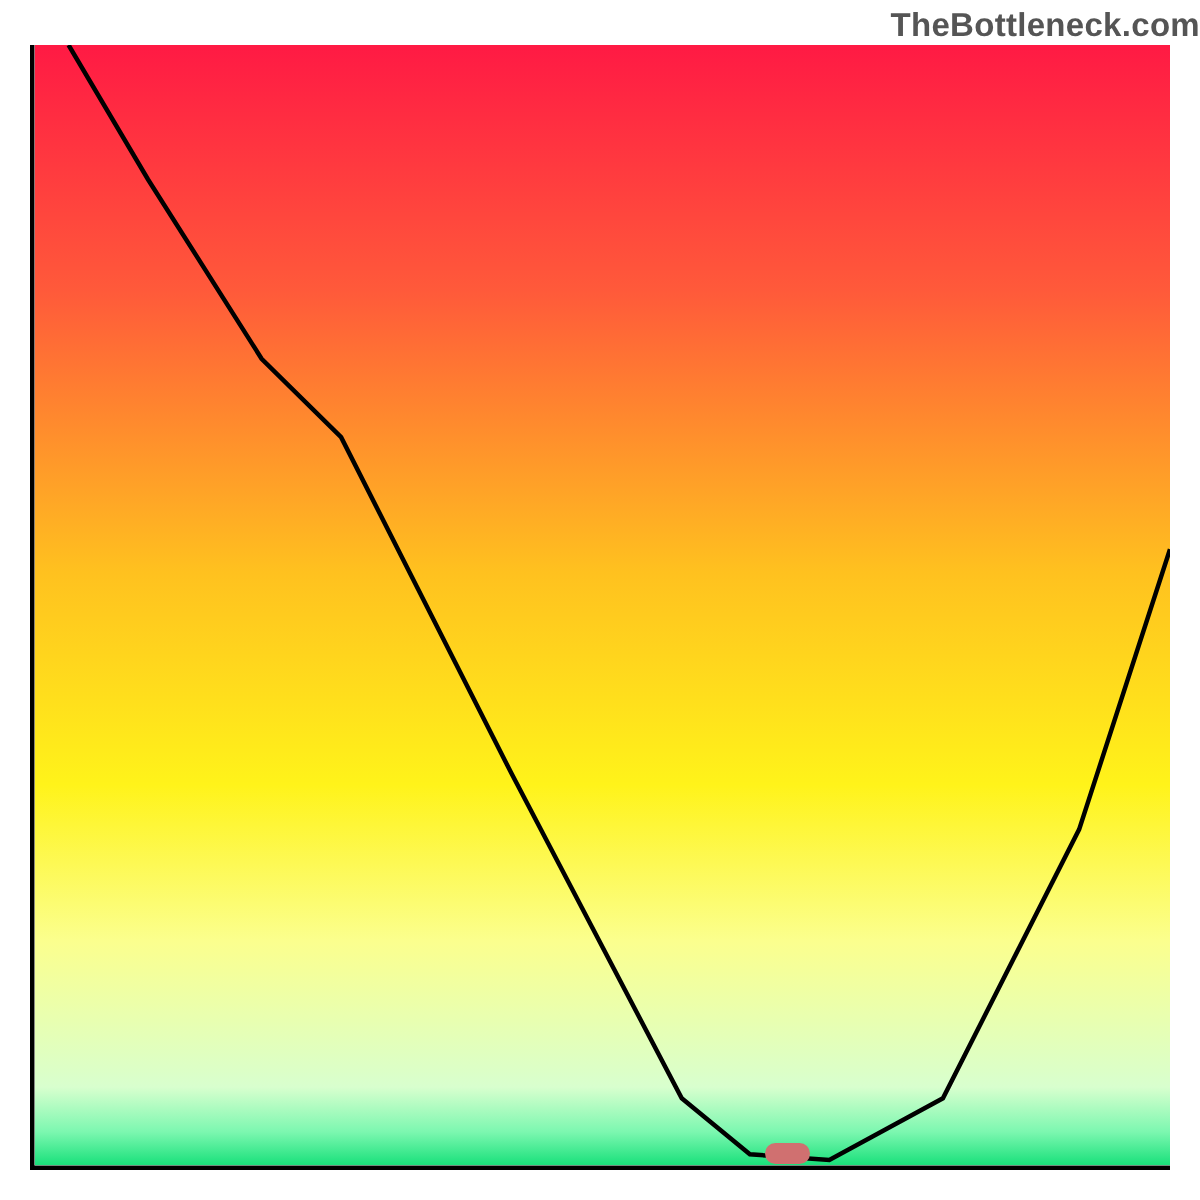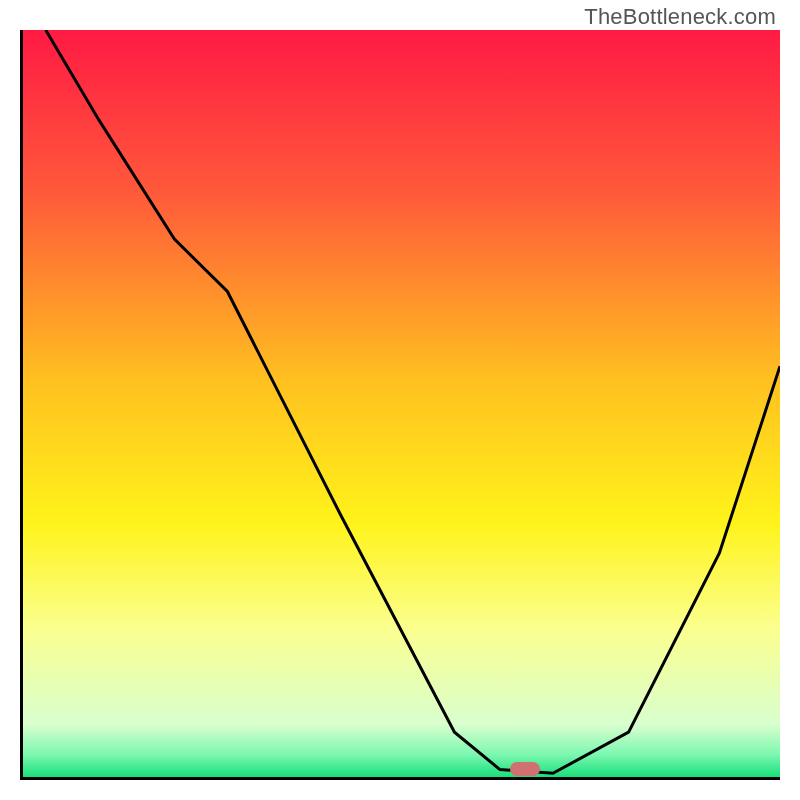--- a/index.html
+++ b/index.html
@@ -12,23 +12,23 @@
   }
   .chart-wrap {
     position: relative;
     width: 800px;
     height: 800px;
     box-sizing: border-box;
   }
   .watermark {
     position: absolute;
     top: 4px;
-    right: 24px;
+    right: 0;
     font-size: 22px;
-    font-weight: 400;
+    font-weight: 700;
     color: #555;
     letter-spacing: 0.2px;
   }
   .plot-area {
     position: absolute;
     left: 20px;
     top: 30px;
     width: 760px;
     height: 750px;
     border: 3px solid #000;

